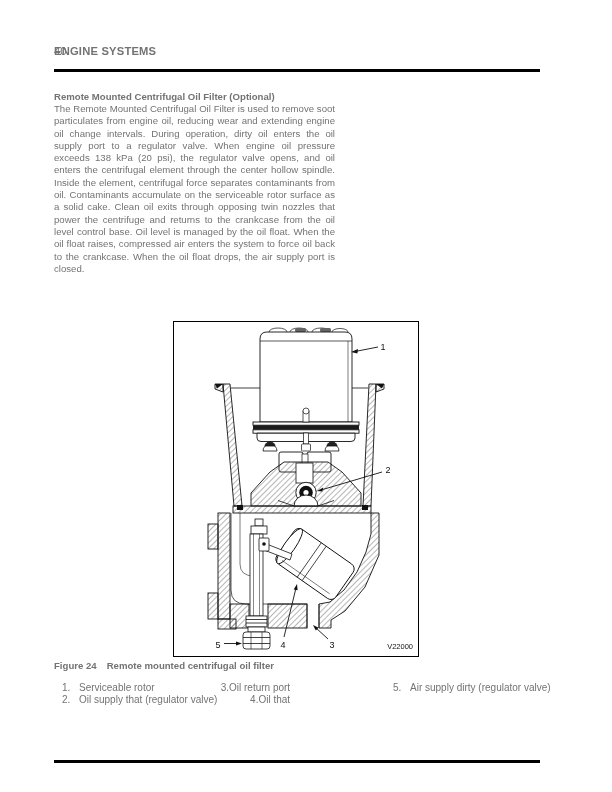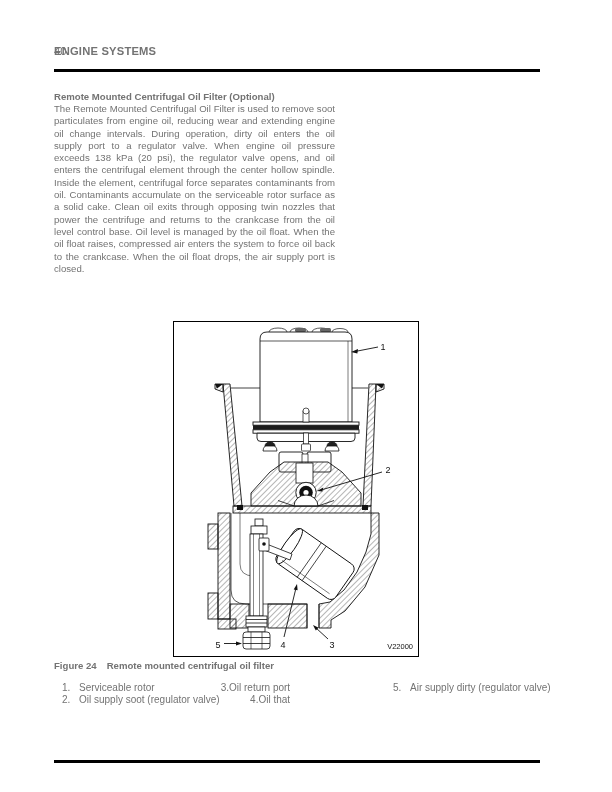--- a/index.html
+++ b/index.html
@@ -179,21 +179,21 @@
 
   <div class="figure-caption">
     <span>Figure 24</span><span class="cap-text">Remote mounted centrifugal oil filter</span>
   </div>
 
   <div class="legend-col col1">
     <div>
       <span class="num">1.</span><span>Serviceable rotor</span>
     </div>
     <div>
-      <span class="num">2.</span><span>Oil supply soot (regulator valve)</span>
+      <span class="num">2.</span><span>Oil supply that (regulator valve)</span>
     </div>
   </div>
   <div class="legend-col col2">
     <div>
       <span class="num">3.</span><span>Oil return port</span>
     </div>
     <div>
       <span class="num">4.</span><span>Oil that</span>
     </div>
   </div>

